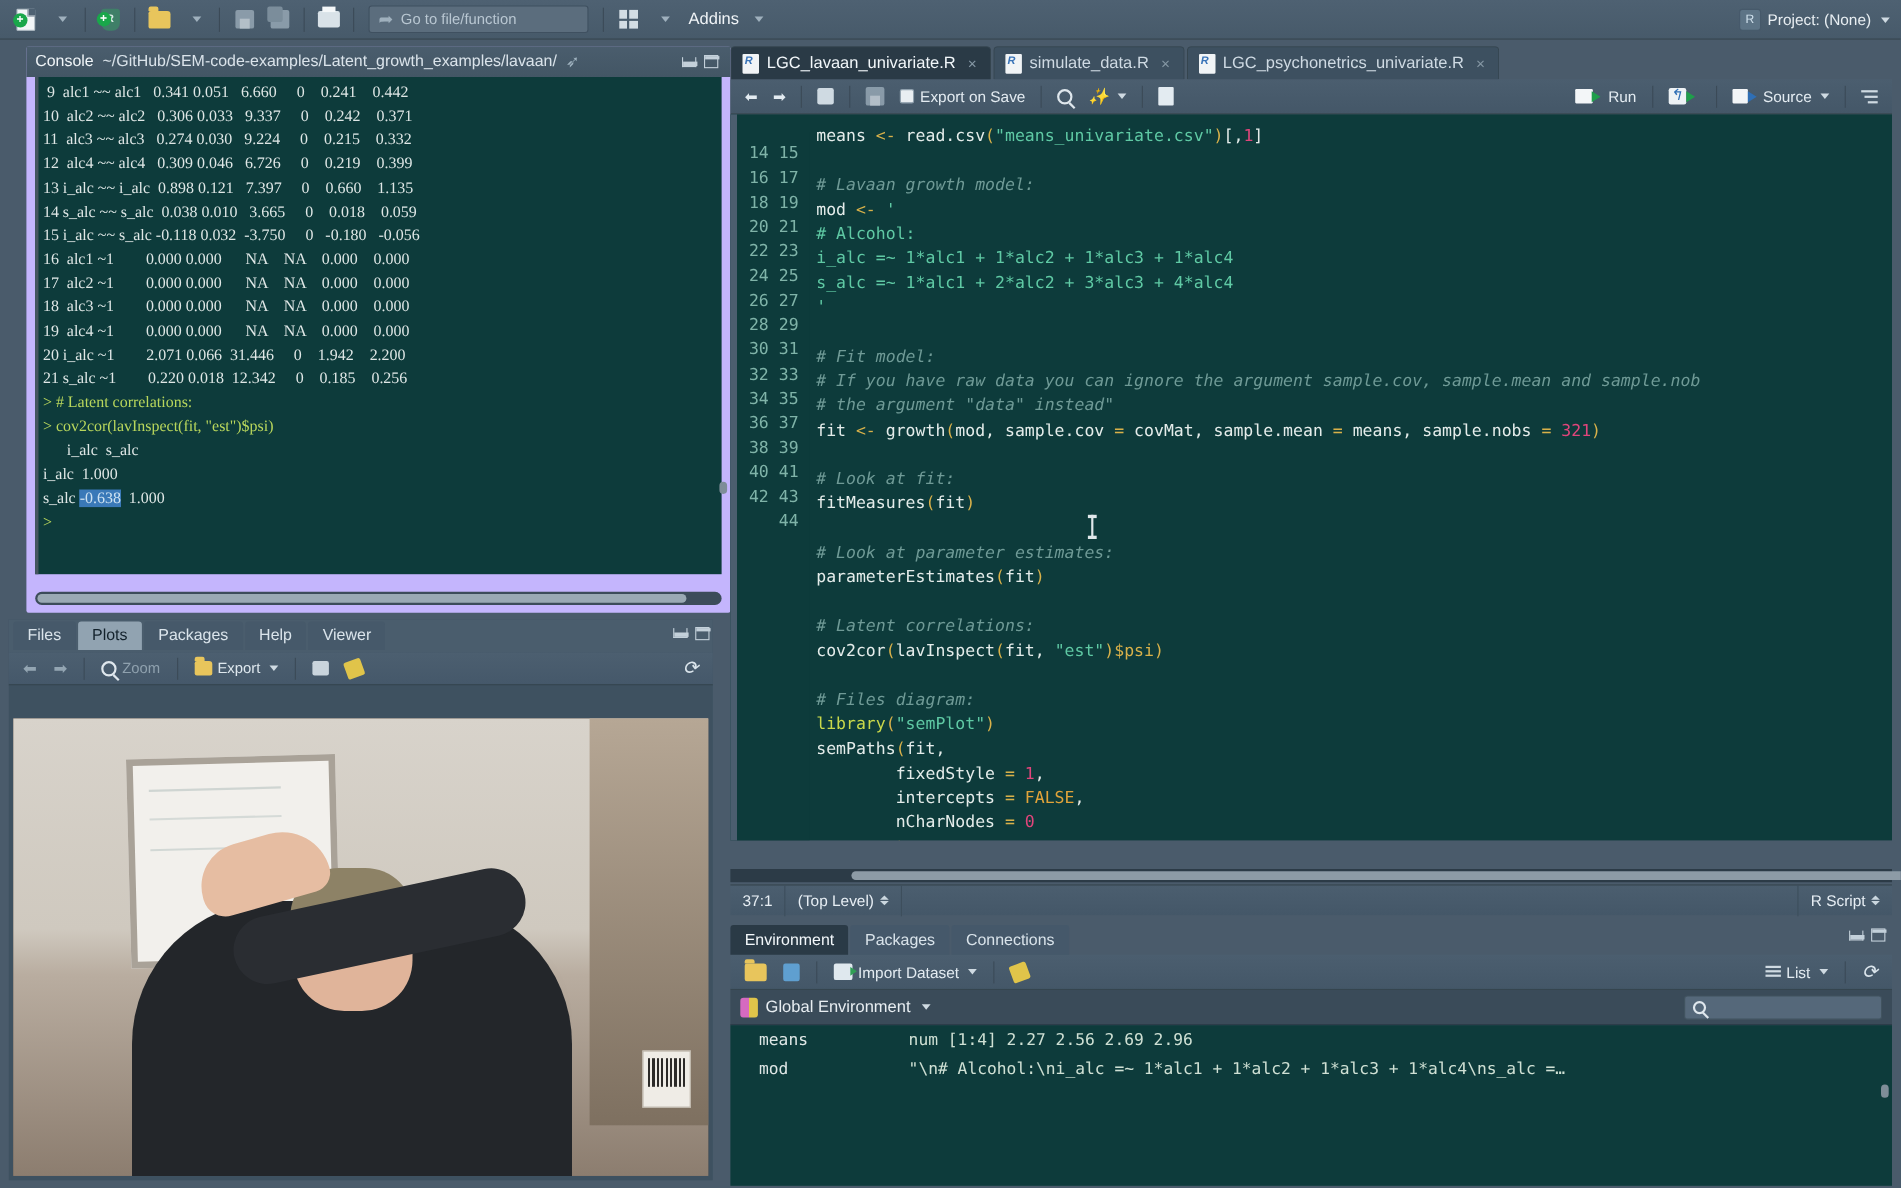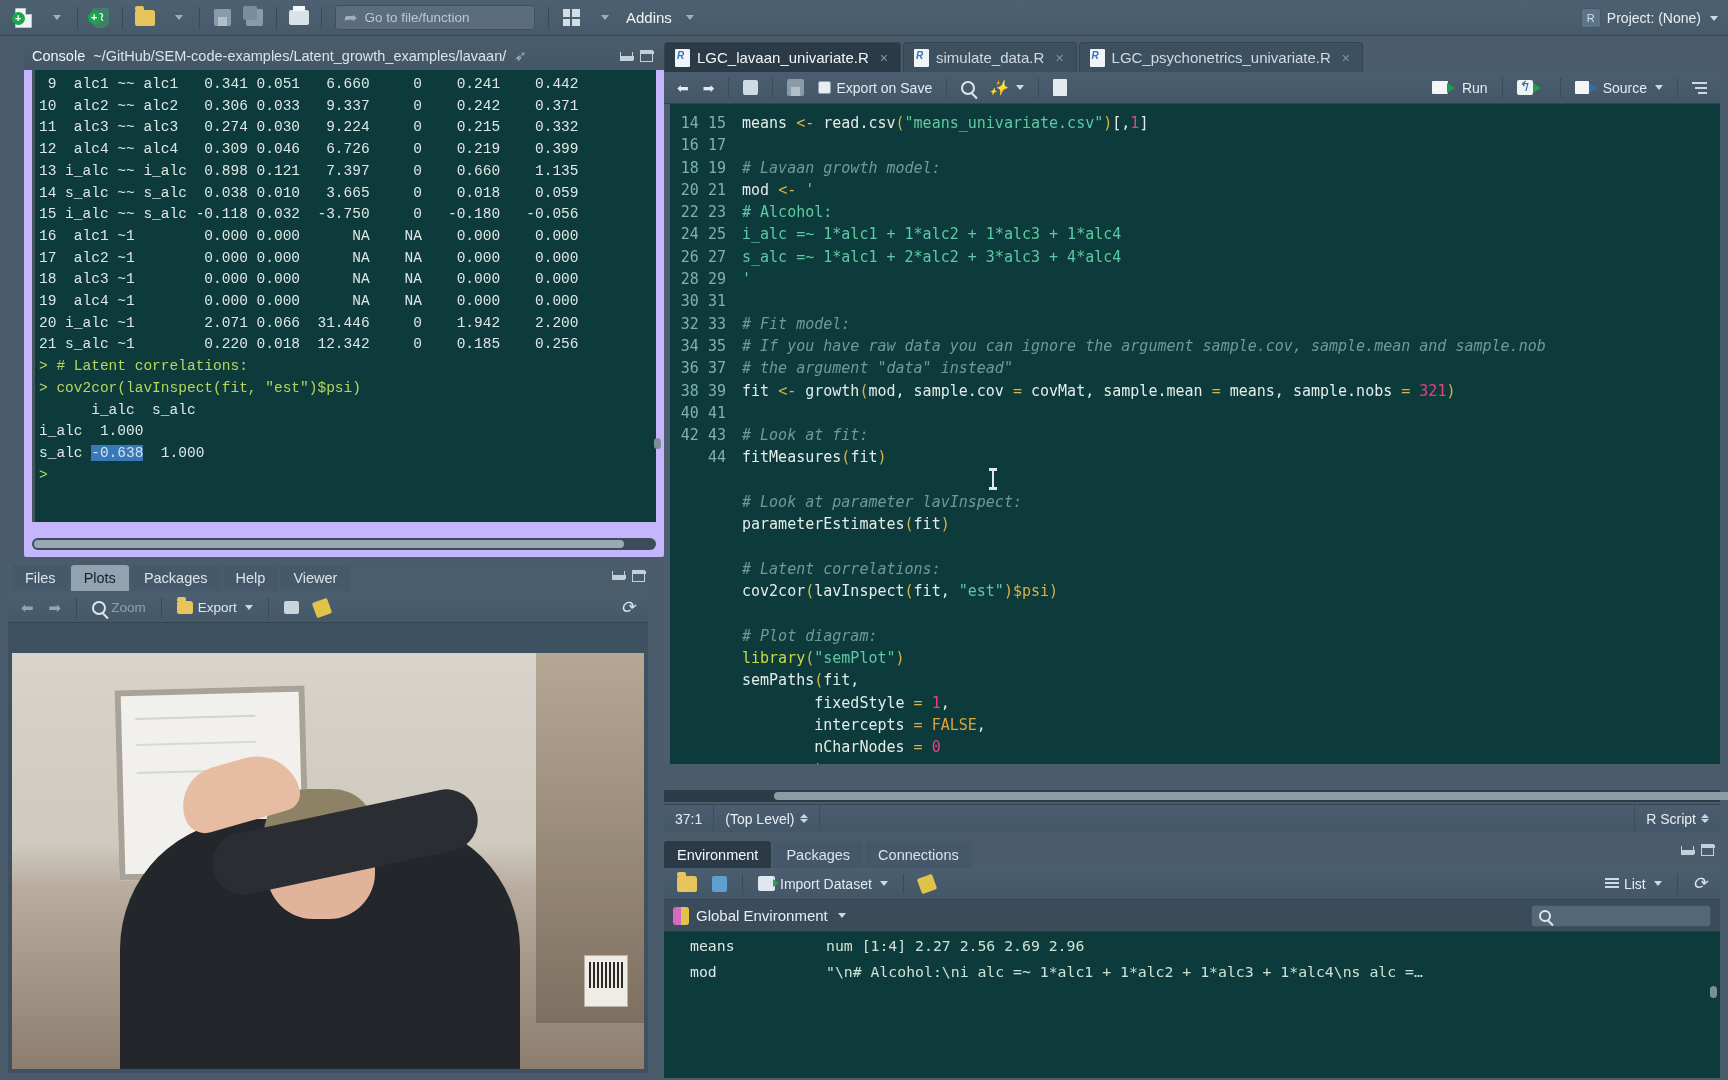--- a/index.html
+++ b/index.html
@@ -68,21 +68,21 @@
   .wb-min{ width:13px;height:9px;border:1px solid #c3d0da; border-top:none; position:relative;}
   .wb-min:after{content:"";position:absolute;left:0;bottom:0;width:13px;height:4px;background:#c3d0da;}
   .wb-max{ width:13px;height:12px;border:1px solid #c3d0da;position:relative;}
   .wb-max:after{content:"";position:absolute;left:0;top:0;width:13px;height:3px;background:#c3d0da;}
 
   
   #console-pane{ left:24px; top:6px; width:640px; height:515px; background:#c4b5fd; border-radius:2px;}
   .console-body{
     position:absolute; left:8px; top:28px; width:624px; height:452px;
     background:#0d3b3b; overflow:hidden;
-    font-family:Liberation Mono, monospace;
+    font-family:Liberation Serif, serif;
     font-size:14.5px; line-height:21.7px; white-space:pre; color:#dfe7e6;
     padding:4px 12px 0 4px;
     border-left:3px solid #45555f;
   }
   .c-prompt{ color:#b8d65c;margin-top:48px; }
   .c-sel{ background:#3a79b8; color:#cfe3f2; }
   .console-scroll{
     position:absolute;left:8px;bottom:7px;width:624px;height:12px;background:#3c4c5a;border-radius:6px;
   }
   .console-scroll i{ position:absolute;left:2px;top:2px;width:590px;height:8px;background:#9aa9b4;border-radius:4px;display:block;}
@@ -159,20 +159,21 @@
 
   .editor{
     position:absolute; left:0; top:66px; width:1056px; height:660px;
     background:#0d3b3b; overflow:hidden; display:flex;
     border-left:6px solid #4b5e6f;
   }
   .gutter{
     width:66px; background:#0d3b3b; color:#7fb3a8; text-align:right; padding:8px 10px 0 0;
     font-family:"DejaVu Sans Mono","Liberation Mono",monospace; font-size:15px; line-height:22.3px;
     flex:0 0 66px;
+    margin-top:16px;
   }
   .code{
     flex:1; padding:8px 0 0 6px; white-space:pre; overflow:hidden;
     font-family:"DejaVu Sans Mono","Liberation Mono",monospace; font-size:15px; line-height:22.3px;
     color:#e4ecea;
   }
   .k-com{ color:#6f9a96; font-style:italic; }
   .k-str{ color:#5fc9a4; }
   .k-num{ color:#e0457b; }
   .k-op{ color:#d8b14a; }
@@ -517,27 +518,27 @@
 <span class="k-str">'</span>
  
 <span class="k-com"># Fit model:</span>
 <span class="k-com"># If you have raw data you can ignore the argument sample.cov, sample.mean and sample.nob</span>
 <span class="k-com"># the argument "data" instead"</span>
 <span class="k-id">fit</span> <span class="k-op">&lt;-</span> growth<span class="k-par">(</span>mod, sample.cov <span class="k-op">=</span> covMat, sample.mean <span class="k-op">=</span> means, sample.nobs <span class="k-op">=</span> <span class="k-num">321</span><span class="k-par">)</span>
  
 <span class="k-com"># Look at fit:</span>
 fitMeasures<span class="k-par">(</span>fit<span class="k-par">)</span>
  
-<span class="k-com"># Look at parameter lavInspect:</span>
+<span class="k-com"># Look at parameter estimates:</span>
 parameterEstimates<span class="k-par">(</span>fit<span class="k-par">)</span>
  
 <span class="k-com"># Latent correlations:</span>
 cov2cor<span class="k-par">(</span>lavInspect<span class="k-par">(</span>fit, <span class="k-str">"est"</span><span class="k-par">)</span><span class="k-op">$psi</span><span class="k-par">)</span>
  
-<span class="k-com"># Plot diagram:</span>
+<span class="k-com"># Files diagram:</span>
 <span class="k-lib">library</span><span class="k-par">(</span><span class="k-str">"semPlot"</span><span class="k-par">)</span>
 semPaths<span class="k-par">(</span>fit,
         fixedStyle <span class="k-op">=</span> <span class="k-num">1</span>,
         intercepts <span class="k-op">=</span> <span class="k-const">FALSE</span>,
         nCharNodes <span class="k-op">=</span> <span class="k-num">0</span>
         <span class="k-par">)</span>
  
 </div>
       </div>
 

